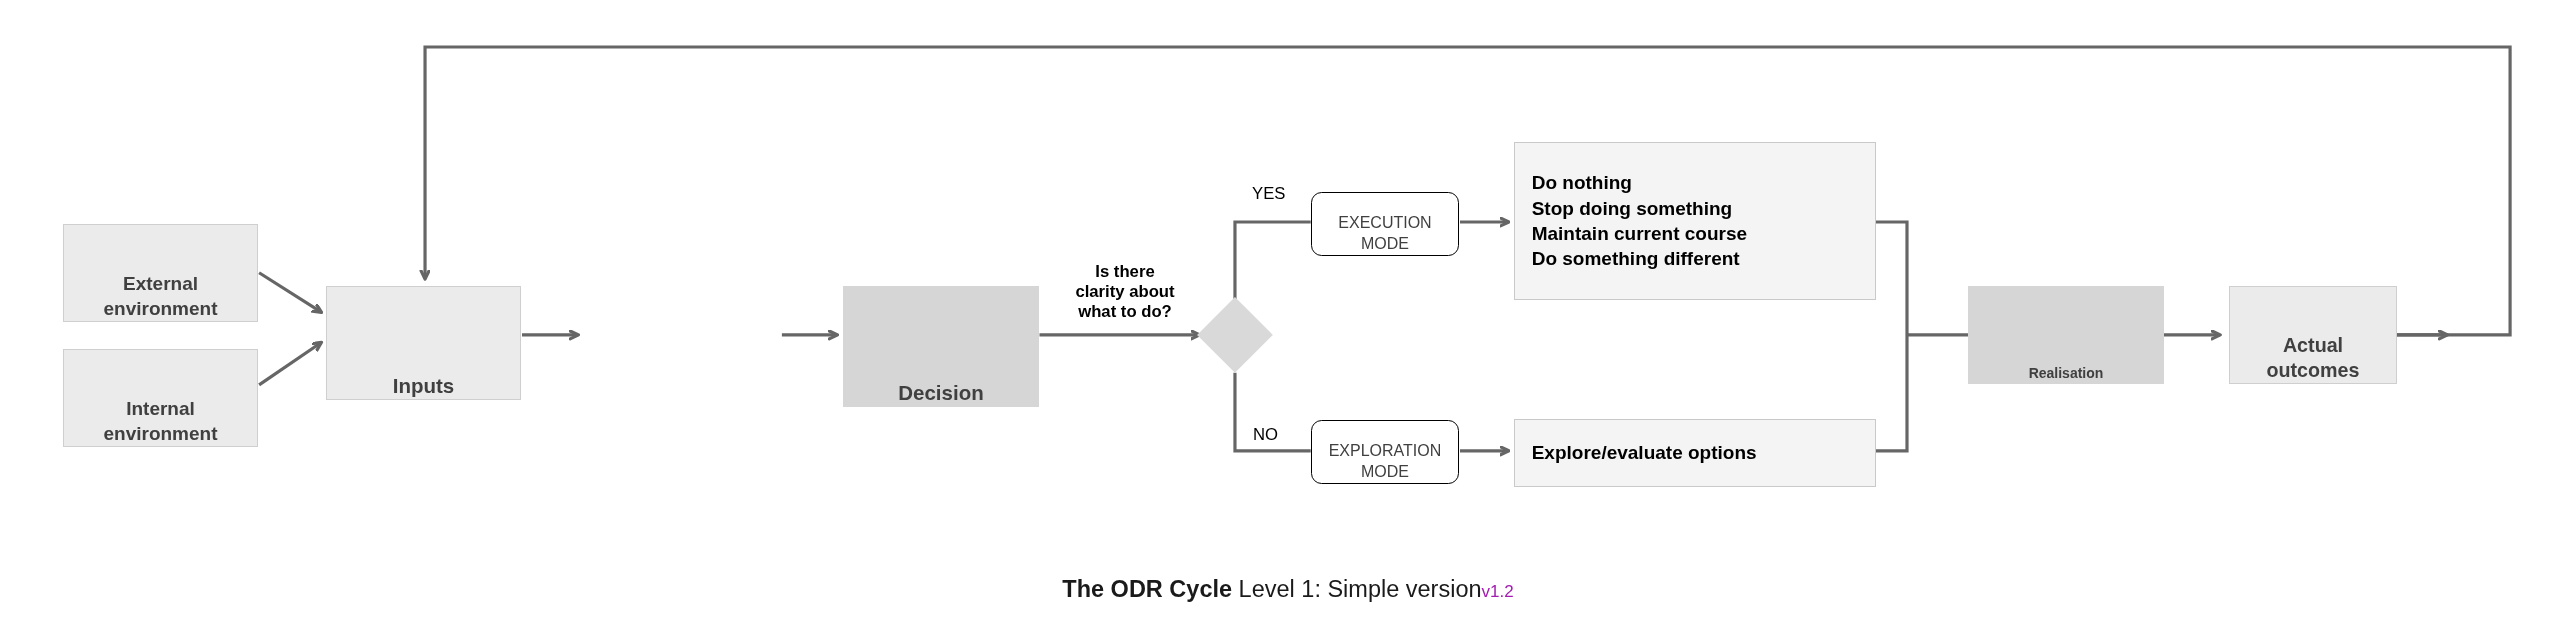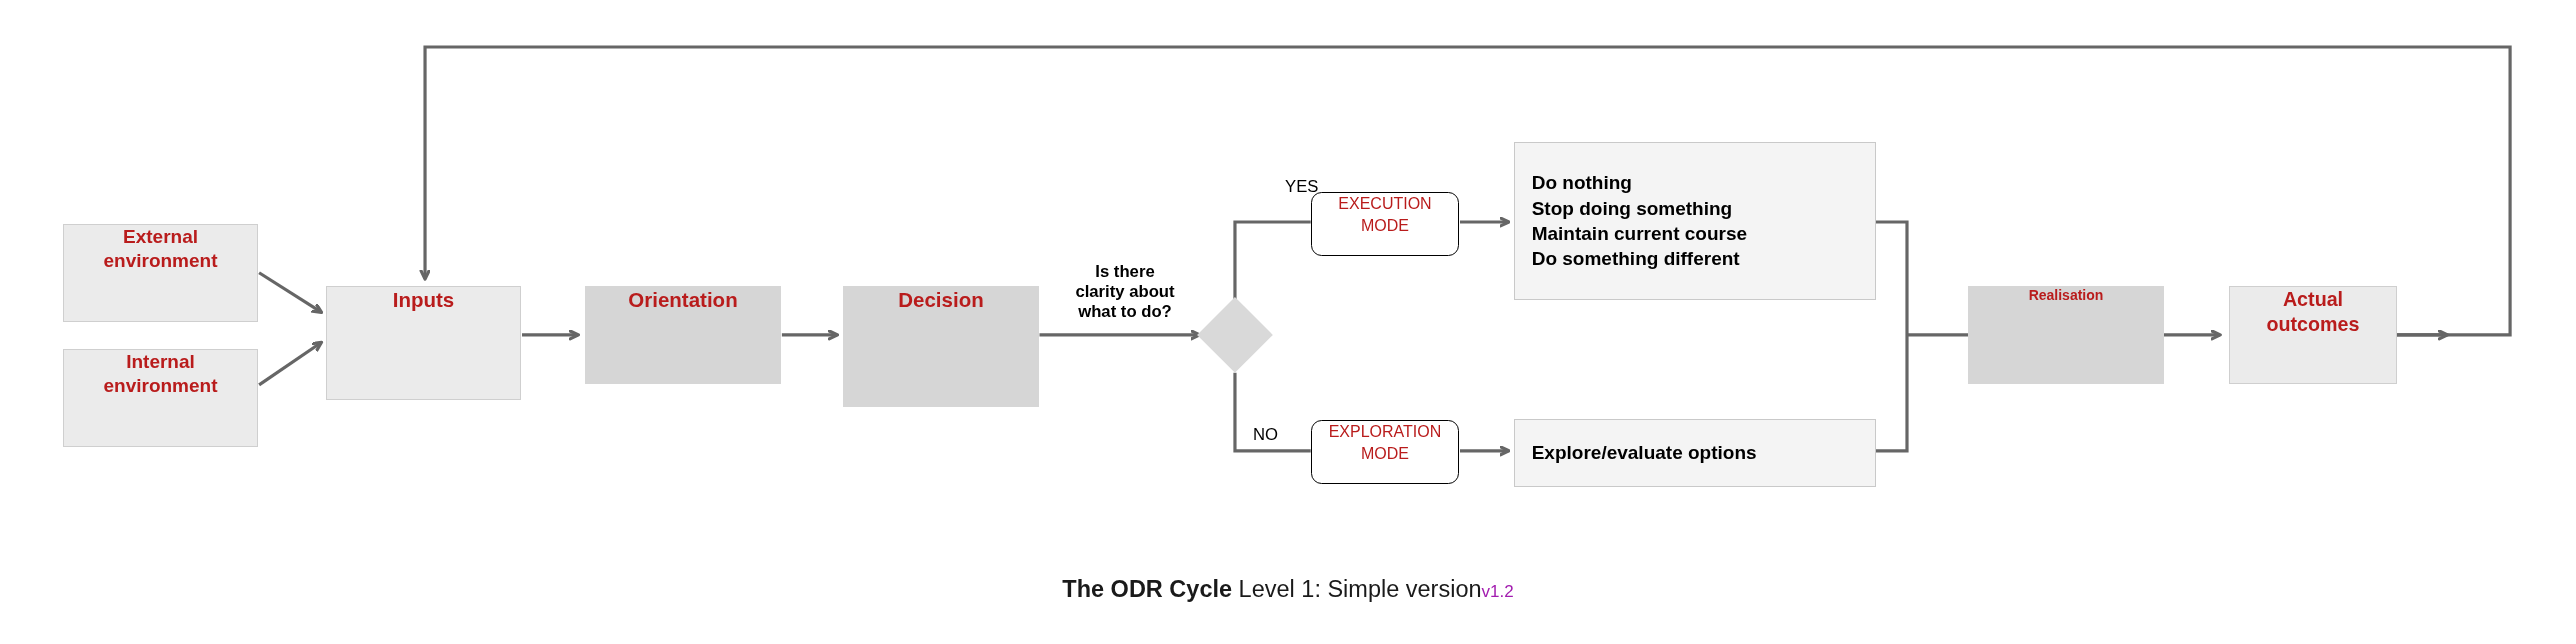--- a/index.html
+++ b/index.html
@@ -19,25 +19,25 @@
   svg.wires {
     position: absolute;
     left: 0; top: 0;
     width: 2576px;
     height: 644px;
     pointer-events: none;
   }
   .node {
     position: absolute;
     display: flex;
-    align-items: flex-start;
+    align-items: flex-end;
     justify-content: center;
     text-align: center;
     font-weight: bold;
-    color: #b91c1c;
+    color: #404040;
     line-height: 1.28;
   }
   .node-light {
     background: #ebebeb;
     border: 0.8px solid #cfcfcf;
   }
   .node-mid {
     background: #d6d6d6;
     border: 0.8px solid #d6d6d6;
   }
@@ -153,35 +153,32 @@
     <div>
       <div>Internal</div>
       <div>environment</div>
     </div>
   </div>
 
   <div class="node node-light" style="left:326px; top:286px; width:195px; height:114px; font-size:20.5px;">
     <span>Inputs</span>
   </div>
 
-  <div class="node node-mid" style="left:585px; top:286px; width:196px; height:98px; font-size:20.5px;">
-    <span>Orientation</span>
-  </div>
 
   <div class="node node-mid" style="left:843px; top:286px; width:196px; height:121px; font-size:20.5px;">
     <span>Decision</span>
   </div>
 
   <div class="q-label" style="left:1053px; top:262px; width:144px;">
     <div>Is there</div>
     <div>clarity about</div>
     <div>what to do?</div>
   </div>
 
-  <div class="edge-label" style="left:1252px; top:177px;margin-left:33px;">
+  <div class="edge-label" style="left:1252px; top:184px;">
     <span>YES</span>
   </div>
 
   <div class="edge-label" style="left:1253px; top:425px;">
     <span>NO</span>
   </div>
 
   <div class="node node-pill" style="left:1311px; top:192px; width:148px; height:64px;">
     <div>
       <div>EXECUTION</div>

